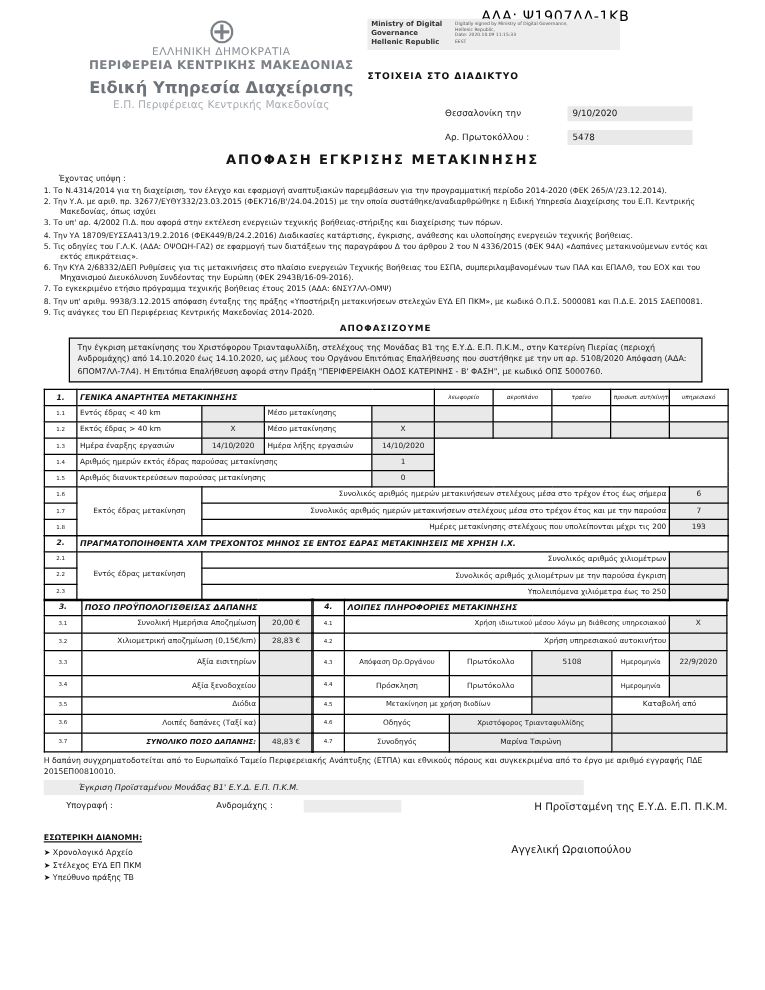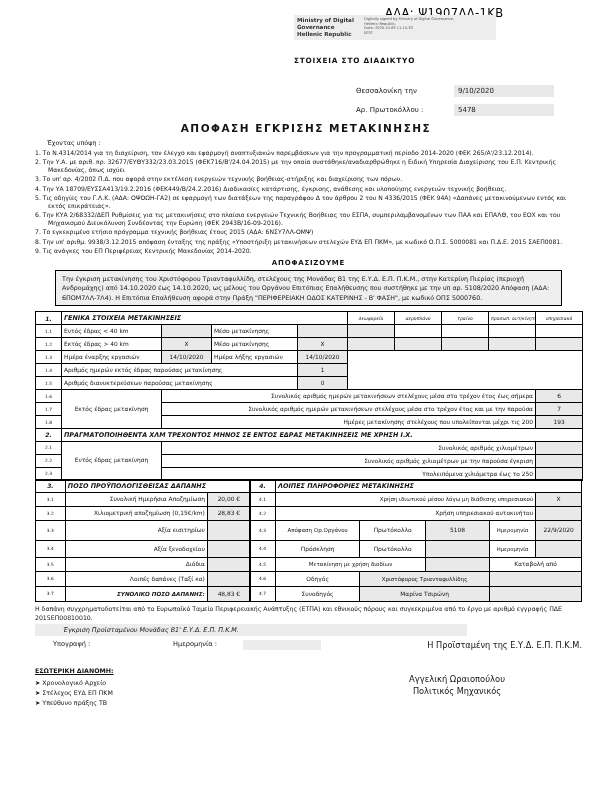--- a/index.html
+++ b/index.html
@@ -64,20 +64,31 @@
   .sig-right { width:250px; text-align:center; }
   .signer-title { font-size:8.2px;text-align:right; }
   .signer-name { font-size:8.4px; margin-top:24px; }
   .signer-role { font-size:8.2px; margin-top:2px; }
 </style>
 </head>
 <body>
 
 <div class="page">
 
+  <div class="hdr-left">
+    <svg class="emblem" width="19" height="19" viewBox="0 0 24 24">
+      <circle cx="12" cy="12" r="10.5" fill="none" stroke="#7c8187" stroke-width="2.2"></circle>
+      <rect x="10.4" y="4.5" width="3.2" height="15" fill="#7c8187"></rect>
+      <rect x="4.5" y="10.4" width="15" height="3.2" fill="#7c8187"></rect>
+    </svg>
+    <div class="org1">ΕΛΛΗΝΙΚΗ ΔΗΜΟΚΡΑΤΙΑ</div>
+    <div class="org2">ΠΕΡΙΦΕΡΕΙΑ ΚΕΝΤΡΙΚΗΣ ΜΑΚΕΔΟΝΙΑΣ</div>
+    <div class="org3">Ειδική Υπηρεσία Διαχείρισης</div>
+    <div class="org4">Ε.Π. Περιφέρειας Κεντρικής Μακεδονίας</div>
+  </div>
 
   <div class="ada">ΑΔΑ: Ψ1907ΛΛ-1ΚΒ</div>
 
   <div class="stamp">
     <div class="stamp-org">Ministry of Digital Governance Hellenic Republic</div>
     <div class="stamp-sig">
       <div>Digitally signed by Ministry of Digital Governance,</div>
       <div>Hellenic Republic,</div>
       <div>Date: 2020.10.09 11:15:33</div>
       <div>EEST</div>
@@ -127,21 +138,21 @@
           <col style="width:50px">
         <col style="width:47px">
           <col style="width:47px">
           <col style="width:47px">
           <col style="width:47px">
           <col style="width:47px">
       </colgroup>
       <tbody>
           <tr>
         <td class="num ttl" style="font-size:6px">1.</td>
-        <td class="ttl" colspan="4">ΓΕΝΙΚΑ ΣΤΟΙΧΕΙΑ ΜΕΤΑΚΙΝΗΣΕΙΣ</td>
+        <td class="ttl" colspan="4">ΓΕΝΙΚΑ ΑΝΑΡΤΗΤΕΑ ΜΕΤΑΚΙΝΗΣΗΣ</td>
         <td class="mode">λεωφορείο</td>
         <td class="mode">αεροπλάνο</td>
         <td class="mode">τραίνο</td>
         <td class="mode">προσωπ. αυτ/κίνητο</td>
         <td class="mode">υπηρεσιακό</td>
       </tr>
       <tr>
         <td class="num">1.1</td>
         <td>Εντός έδρας &lt; 40 km</td>
         <td class="grey"></td>
@@ -348,31 +359,30 @@
     </div>
 
     <div class="fund-note">Η δαπάνη συγχρηματοδοτείται από το Ευρωπαϊκό Ταμείο Περιφερειακής Ανάπτυξης (ΕΤΠΑ) και εθνικούς πόρους και συγκεκριμένα από το έργο με αριθμό εγγραφής ΠΔΕ 2015ΕΠ00810010.</div>
 
     <div class="approve-strip">Έγκριση Προϊσταμένου Μονάδας Β1' Ε.Υ.Δ. Ε.Π. Π.Κ.Μ.</div>
 
     <div class="sig-area">
       <div class="sig-left">
         <div class="sig-row">
           <span class="sig-lbl1">Υπογραφή :</span>
-          <span class="sig-lbl2">Ημερομηνία :</span>
+          <span class="sig-lbl2">Ανδρομάχης :</span>
           <span class="sig-datebox"></span>
         </div>
         <div class="dist">
           <div class="dist-title">ΕΣΩΤΕΡΙΚΗ ΔΙΑΝΟΜΗ:</div>
           <div><span>➤</span> <span>Χρονολογικό Αρχείο</span></div>
           <div><span>➤</span> <span>Στέλεχος ΕΥΔ ΕΠ ΠΚΜ</span></div>
           <div><span>➤</span> <span>Υπεύθυνο πράξης ΤΒ</span></div>
         </div>
       </div>
       <div class="sig-right">
         <div class="signer-title">Η Προϊσταμένη της Ε.Υ.Δ. Ε.Π. Π.Κ.Μ.</div>
         <div class="signer-name">Αγγελική Ωραιοπούλου</div>
-        <div class="signer-role">Πολιτικός Μηχανικός</div>
       </div>
     </div>
 
   </div>
 </div>
 
 </body></html>

